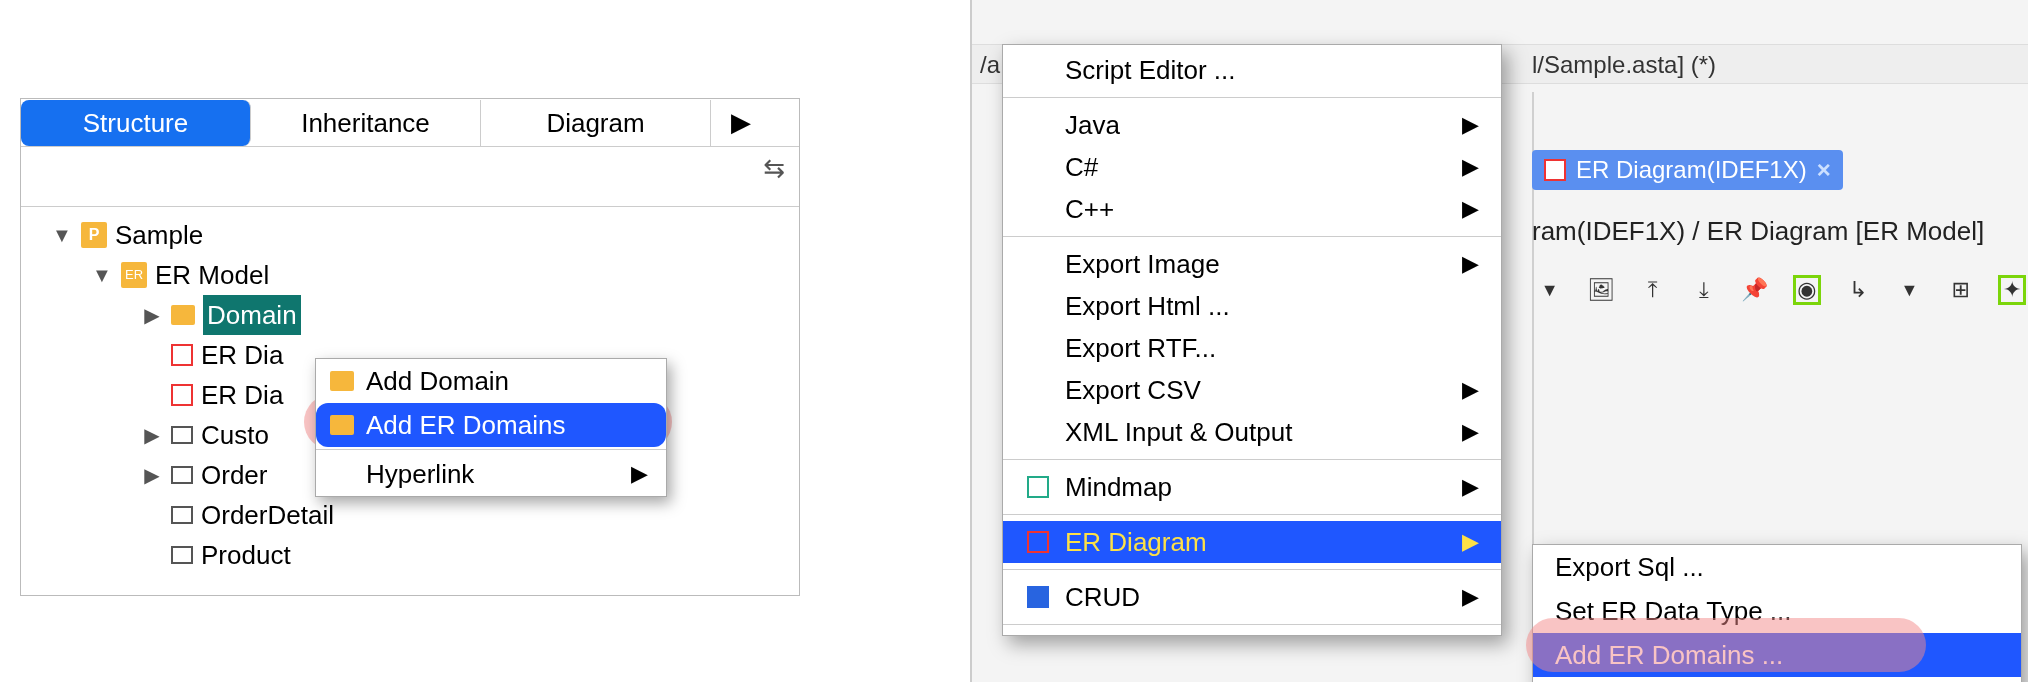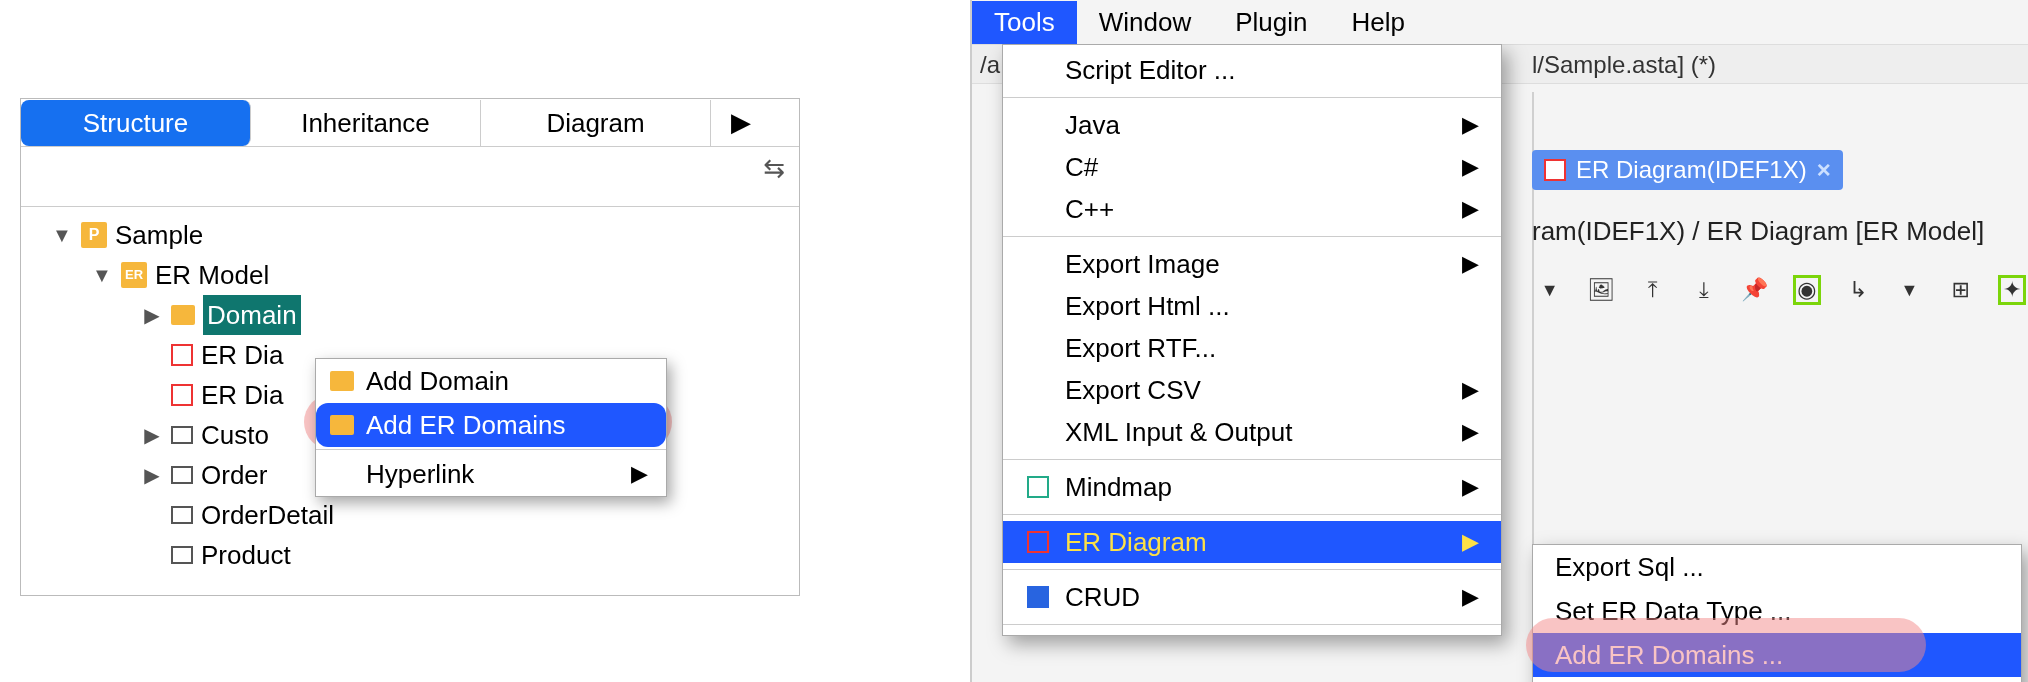--- a/index.html
+++ b/index.html
@@ -12,21 +12,21 @@
   .lp-tab.active { background:#1670f0; color:#ffffff; border-radius:8px 8px 8px 8px;}
   .lp-overflow { width:60px; text-align:center; font-size:26px; }
   .lp-toolbar { height:60px; border-bottom:1px solid #ccc; display:flex; justify-content:flex-end; align-items:flex-start; padding:6px 14px 0 0; }
   .lp-toolbar .sw { font-size:26px; color:#555;}
   .tree { padding:8px 10px 20px 10px; font-size:26px; line-height:40px; }
   .row { display:flex; align-items:center; gap:8px; white-space:nowrap; }
   .ind1 { padding-left:20px;} .ind2{padding-left:60px;} .ind3{padding-left:110px;}
   .tw { width:22px; text-align:center; color:#555; font-size:20px;}
   .ico { width:26px; height:26px; display:inline-flex; align-items:center; justify-content:center; font-size:18px; }
   .ico-p { background:#f6b73c; color:#fff; font-weight:bold; font-size:16px; border-radius:2px;}
-  .ico-er{ background:#f6b73c; color:#fff; font-weight:bold; font-size:13px; border-radius:2px;}
+  .ico-er{ background:#f6b73c; color:#fff; font-weight:normal; font-size:13px; border-radius:2px;}
   .ico-fold{ background:#f6b73c; width:24px; height:20px; border-radius:2px;}
   .ico-erd{ border:2px solid #e33; width:22px; height:22px;}
   .ico-ent{ border:2px solid #555; width:22px; height:18px;}
   .sel-node span.sel{ background:#0f766e; color:#fff; padding:0 4px;}
   
   .ctx { position:absolute; left:315px; top:358px; width:352px; background:#fff; border:1px solid #aaa; box-shadow:4px 6px 14px rgba(0,0,0,0.35); font-size:26px;}
   .ctx-item{ display:flex; align-items:center; gap:12px; padding:4px 18px 4px 14px; line-height:36px;}
   .ctx-sep{ height:1px; background:#ccc; margin:2px 0;}
   .ctx-item .mini{ width:24px; height:20px; background:#f6b73c; border-radius:2px;}
   .ctx-item .sub{ margin-left:auto; font-size:22px;}
@@ -142,26 +142,20 @@
   </div>
   <div class="ctx-sep"></div>
   <div class="ctx-item">
     <span style="width:24px"></span>
     <span>Hyperlink</span>
     <span class="sub">▶</span>
   </div>
 </div>
 
 <div class="right-panel">
-  <div class="menubar">
-    <div class="mi active">Tools</div>
-    <div class="mi">Window</div>
-    <div class="mi">Plugin</div>
-    <div class="mi">Help</div>
-  </div>
 
   <div class="titlebar-frag">
     <span>/a</span>
     <span class="tail">l/Sample.asta] (*)</span>
   </div>
 
   <div class="vsep1"></div>
 
   <div class="editor-chrome">
     <span class="doc-tab">

